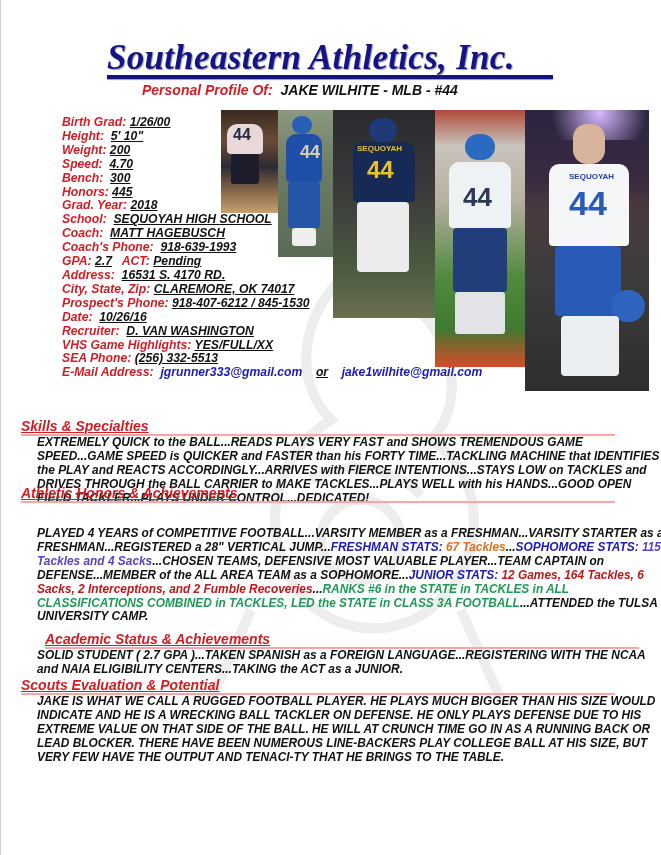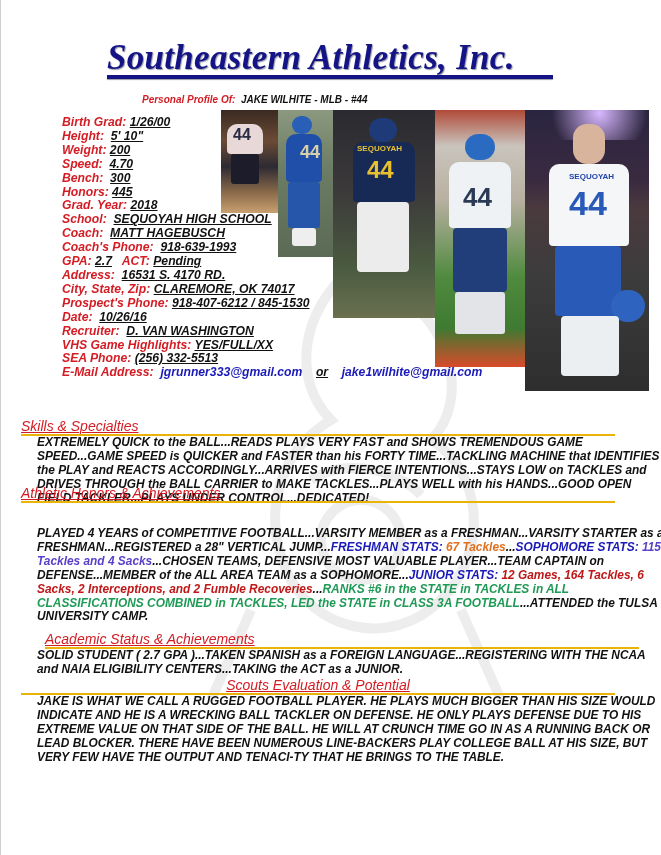--- a/index.html
+++ b/index.html
@@ -17,22 +17,22 @@
     font-family: "Liberation Serif", "DejaVu Serif", serif;
     font-weight: bold; font-style: italic; font-size: 35px; line-height: 40px;
     color: #141487; letter-spacing: 0.3px; white-space: nowrap;
     text-shadow: 1px 1px 1px #9a9aa6;
   }
   .title-rule {
     position: absolute; left: 106px; top: 75px; width: 446px; height: 4px; background: #141487;
     box-shadow: 0 1px 1px #9a9aa6;
   }
   .subtitle {
-    position: absolute; left: 141px; top: 94px;
-    font-weight: bold; font-style: italic; font-size: 10px; white-space: nowrap;
+    position: absolute; left: 141px; top: 82px;
+    font-weight: bold; font-style: italic; font-size: 14px; white-space: nowrap;
   }
   .red { color: #d41c24; }
   .blk { color: #111; }
   .blue { color: #1a1ab8; }
   .orange { color: #e07020; }
   .purple { color: #5a3fc8; }
   .darkred { color: #c01818; }
   .green { color: #1e9a55; }
 
   .info {
@@ -53,23 +53,23 @@
     background: linear-gradient(180deg, #2a2a30 0%, #3c3a3a 40%, #4a5a40 75%, #6a7050 100%); }
   .ph4 { left: 434px; top: 110px; width: 90px; height: 257px;
     background: linear-gradient(180deg, #b04a38 0%, #c9c4bd 14%, #b8b0a0 35%, #4f8a3e 65%, #3f7a32 85%, #d84a2a 100%); }
   .ph5 { left: 524px; top: 110px; width: 124px; height: 281px;
     background: linear-gradient(180deg, #2a2540 0%, #3a2a40 25%, #4a3a3e 35%, #3c3c3c 60%, #2e2e2e 100%); }
   .jersey { position: absolute; border-radius: 10px 10px 4px 4px; }
   .num { position: absolute; font-weight: bold; font-family: "Liberation Sans", sans-serif; }
 
   .section-head {
     position: absolute; left: 20px; width: 594px;
-    font-weight: normal; font-style: italic; font-size: 14px; line-height: 16px;
+    font-weight: bold; font-style: italic; font-size: 14px; line-height: 16px;
     color: #d41c24; text-decoration: underline; text-decoration-thickness: 1px;
-    border-bottom: 2px solid #eab308; padding-bottom: 0;
+    border-bottom: 2px solid #fca5a5; padding-bottom: 0;
   }
   .para {
     position: absolute; left: 36px; width: 630px;
     font-weight: bold; font-style: italic; font-size: 11.9px; line-height: 13.9px; color: #111;
   }
 </style>
 </head>
 <body>
 
 <svg class="watermark" viewBox="0 0 330 460">
@@ -156,14 +156,14 @@
 <div class="para" style="top:436px;">EXTREMELY QUICK to the BALL...READS PLAYS VERY FAST and SHOWS TREMENDOUS GAME SPEED...GAME SPEED is QUICKER and FASTER than his FORTY TIME...TACKLING MACHINE that IDENTIFIES the PLAY and REACTS ACCORDINGLY...ARRIVES with FIERCE INTENTIONS...STAYS LOW on TACKLES and DRIVES THROUGH the BALL CARRIER to MAKE TACKLES...PLAYS WELL with his HANDS...GOOD OPEN FIELD TACKLER...PLAYS UNDER CONTROL...DEDICATED!</div>
 
 <div class="section-head" style="top:485px;">Athletic Honors &amp; Achievements</div>
 <div class="para" style="top:527px;">
   <span class="blk">PLAYED 4 YEARS of COMPETITIVE FOOTBALL...VARSITY MEMBER as a FRESHMAN...VARSITY STARTER as a FRESHMAN...REGISTERED a 28" VERTICAL JUMP...</span><span class="blue">FRESHMAN STATS</span><span class="blue">: </span><span class="orange">67 Tackles</span><span class="blk">...</span><span class="blue">SOPHOMORE STATS</span><span class="blue">: </span><span class="purple">115 Tackles and 4 Sacks</span><span class="blk">...CHOSEN TEAMS, DEFENSIVE MOST VALUABLE PLAYER...TEAM CAPTAIN on DEFENSE...MEMBER of the ALL AREA TEAM as a SOPHOMORE...</span><span class="blue">JUNIOR STATS</span><span class="blue">: </span><span class="darkred">12 Games, 164 Tackles, 6 Sacks, 2 Interceptions, and 2 Fumble Recoveries</span><span class="blk">...</span><span class="green">RANKS #6 in the STATE in TACKLES in ALL CLASSIFICATIONS COMBINED in TACKLES, LED the STATE in CLASS 3A FOOTBALL</span><span class="blk">...ATTENDED the TULSA UNIVERSITY CAMP.</span>
 </div>
 
 <div class="section-head" style="top:631px;margin-left:24px;">Academic Status  &amp; Achievements</div>
 <div class="para" style="top:649px;">SOLID STUDENT ( 2.7 GPA )...TAKEN SPANISH as a FOREIGN LANGUAGE...REGISTERING WITH THE NCAA and NAIA ELIGIBILITY CENTERS...TAKING the ACT as a JUNIOR.</div>
 
-<div class="section-head" style="top:677px;text-align:center;">Scouts Evaluation &amp; Potential</div>
+<div class="section-head" style="top:677px;">Scouts Evaluation &amp; Potential</div>
 <div class="para" style="top:695px;">JAKE IS WHAT WE CALL A RUGGED FOOTBALL PLAYER. HE PLAYS MUCH BIGGER THAN HIS SIZE WOULD INDICATE AND HE IS A WRECKING BALL TACKLER ON DEFENSE. HE ONLY PLAYS DEFENSE DUE TO HIS EXTREME VALUE ON THAT SIDE OF THE BALL. HE WILL AT CRUNCH TIME GO IN AS A RUNNING BACK OR LEAD BLOCKER. THERE HAVE BEEN NUMEROUS LINE-BACKERS PLAY COLLEGE BALL AT HIS SIZE, BUT VERY FEW HAVE THE OUTPUT AND TENACI-TY THAT HE BRINGS TO THE TABLE.</div>
 
 </body></html>

